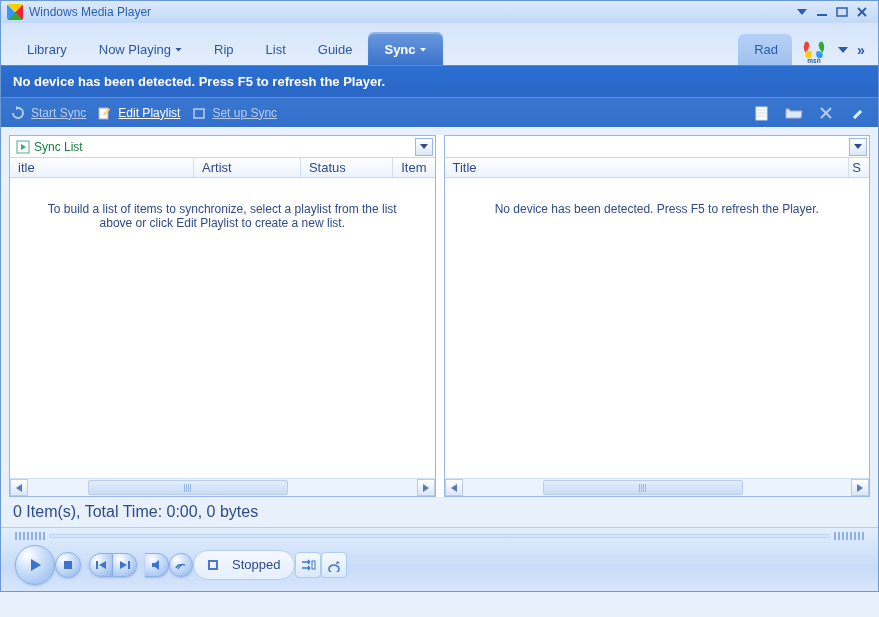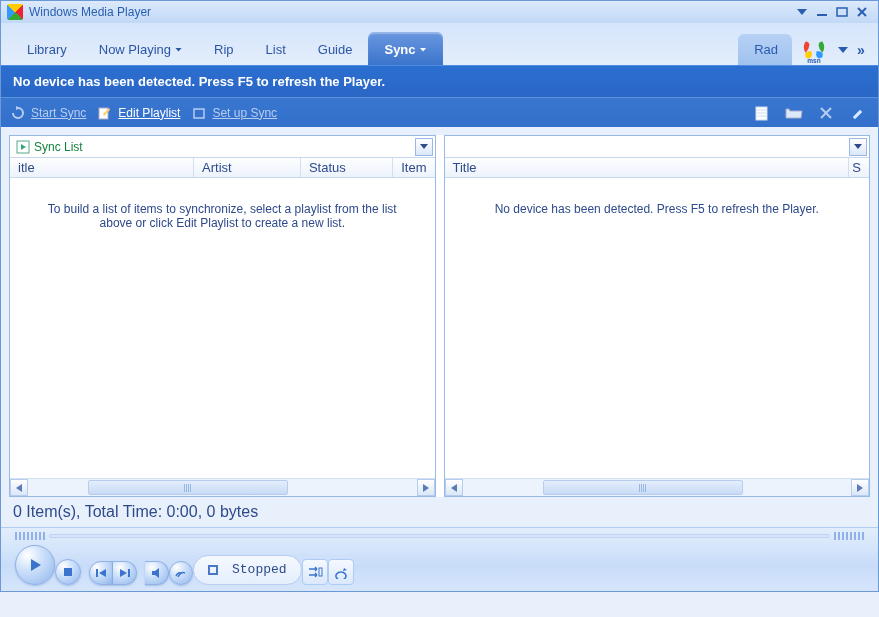--- a/index.html
+++ b/index.html
@@ -261,21 +261,21 @@
 .sq-icon {
   width:10px;height:10px; border:2px solid #4a77c7;
 }
 .end-btn {
   width:26px;height:26px;
   background: linear-gradient(to bottom,#f5f9ff,#dae8fb);
   border:1px solid #aecbf3;
   border-radius:4px;
   display:flex;align-items:center;justify-content:center; cursor:pointer;
 }
-.ctrls { display:flex; align-items:flex-end; margin-top:10px;font-family:Liberation Mono, monospace;}
+.ctrls { display:flex; align-items:center; margin-top:10px;}
 svg { display:block; }
 </style>
 </head>
 <body>
 
 <div class="window">
 
   <div class="titlebar">
     <div class="logo"></div>
     <div class="title">Windows Media Player</div>

